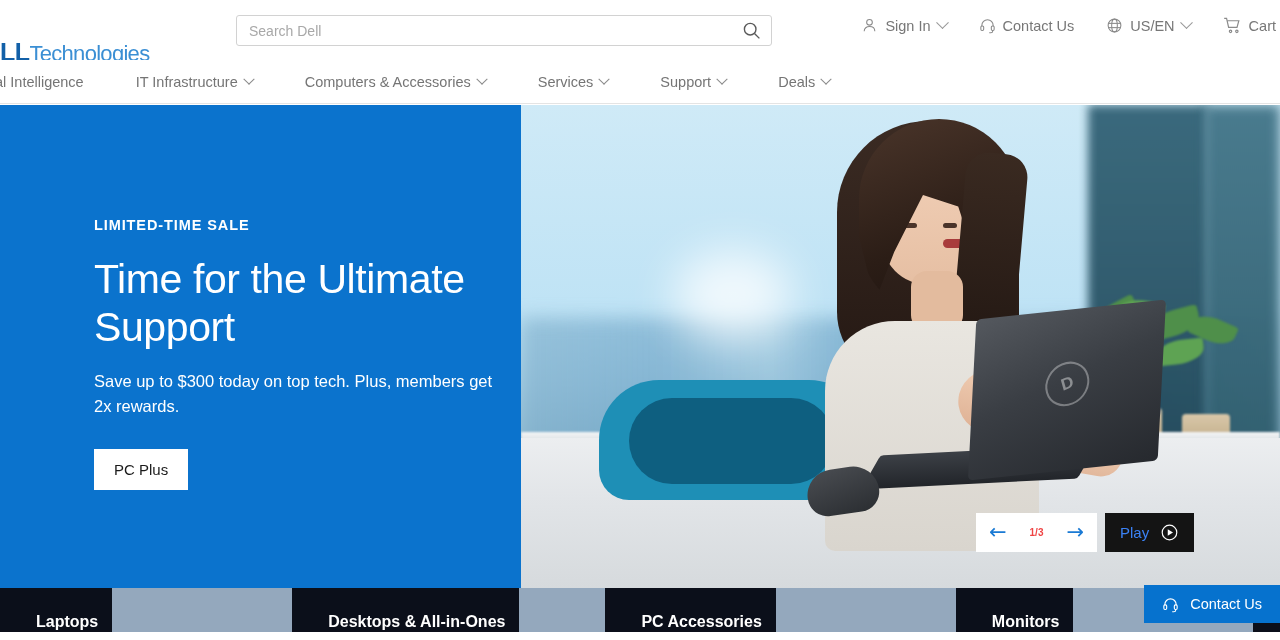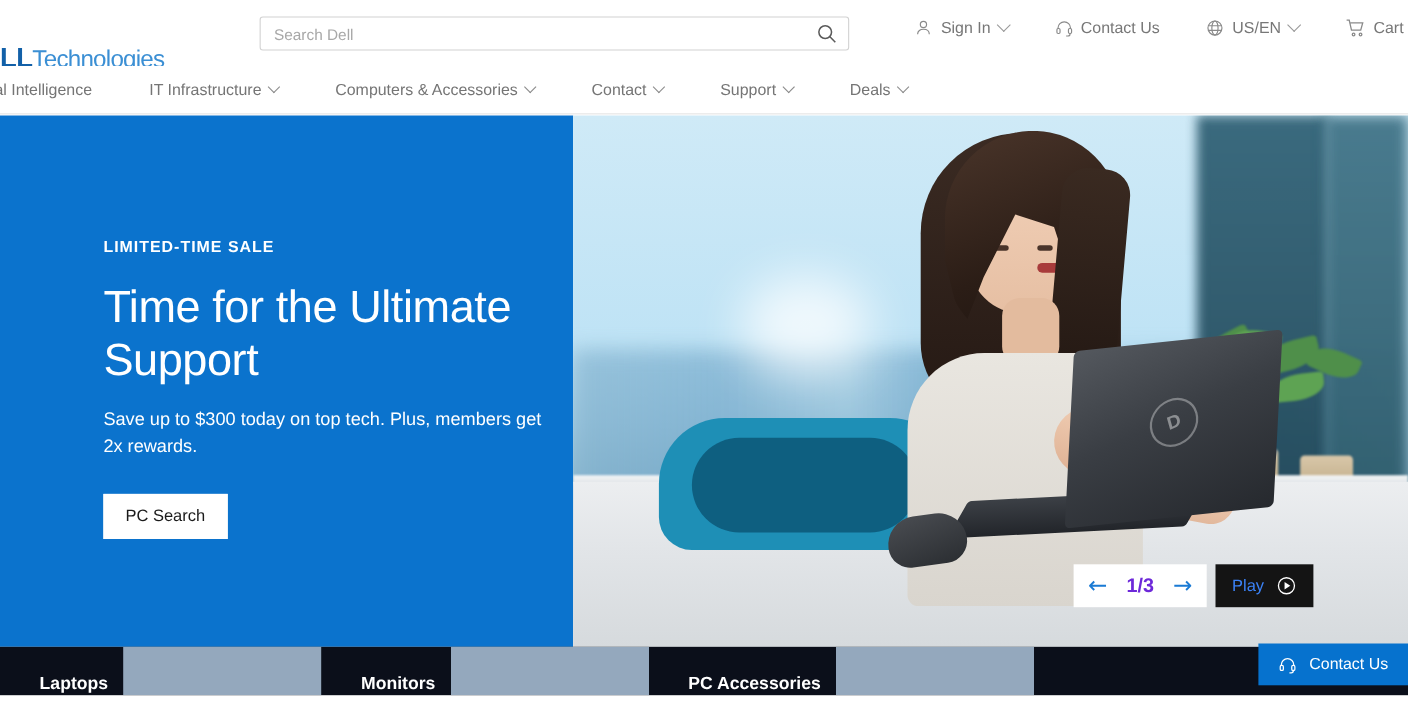--- a/index.html
+++ b/index.html
@@ -47,21 +47,21 @@
     color: #701a75; background: transparent;
   }
   .search-input::placeholder { color: #a8a8a8; }
   .search-btn {
     width: 40px; height: 29px; border: 0; background: transparent;
     display: flex; align-items: center; justify-content: center;
     cursor: pointer;
   }
   .hdr-right {
     position: absolute; right: 4px; top: 16px;
-    display: flex; align-items: center; gap: 42px;
+    display: flex; align-items: center; gap: 32px;
     color: #808080; font-size: 14.5px;
   }
   .hdr-item {
     display: flex; align-items: center; gap: 7px;
     color: #777; cursor: pointer; white-space: nowrap;
   }
   .chev {
     display: inline-block; width: 9px; height: 9px;
     border-right: 1.4px solid #999; border-bottom: 1.4px solid #999;
     transform: rotate(45deg) translate(-2px,-2px);
@@ -269,21 +269,21 @@
   }
   .car-pill {
     background: #fff; height: 39px; width: 121px;
     display: flex; align-items: center; justify-content: space-between;
     padding: 0 13px;
   }
   .car-arrow {
     color: #1a7ad4; font-size: 21px; line-height: 1; cursor: pointer;
     font-family: "DejaVu Sans", sans-serif;
   }
-  .car-count { color: #6d28d9; font-size: 18px; font-weight: bold; }
+  .car-count { color: #ef4444; font-size: 10px; font-weight: bold; }
   .play-btn {
     background: #141414; height: 39px; padding: 0 15px;
     display: flex; align-items: center; gap: 11px; cursor: pointer;
   }
   .play-label { color: #3b82f6; font-size: 15px; }
 
   
   .catstrip {
     position: absolute; left: 0; top: 588px;
     width: 1280px; height: 44px;
@@ -399,21 +399,21 @@
       </div>
       <div class="nav-item">
         <span>IT Infrastructure</span>
         <span class="nav-chev"></span>
       </div>
       <div class="nav-item">
         <span>Computers &amp; Accessories</span>
         <span class="nav-chev"></span>
       </div>
       <div class="nav-item">
-        <span>Contact</span>
+        <span>Services</span>
         <span class="nav-chev"></span>
       </div>
       <div class="nav-item">
         <span>Support</span>
         <span class="nav-chev"></span>
       </div>
       <div class="nav-item">
         <span>Deals</span>
         <span class="nav-chev"></span>
       </div>
@@ -422,21 +422,21 @@
   </div>
 
   <div class="hero">
 
     <div class="hero-left">
       <div class="hero-copy">
         <div class="eyebrow">LIMITED-TIME SALE</div>
         <div class="hero-title">Time for the Ultimate Support</div>
         <div class="hero-sub">Save up to $300 today on top tech. Plus, members get 2x rewards.</div>
         <div class="hero-btns">
-          <div class="btn btn-primary">PC Search</div>
+          <div class="btn btn-primary">PC Plus</div>
         </div>
       </div>
     </div>
 
     <div class="hero-right">
       <div class="city"></div>
       <div class="glow"></div>
       <div class="win-col"></div>
       <div class="win-col2"></div>
 
@@ -497,25 +497,29 @@
       </div>
     </div>
   </div>
 
   <div class="catstrip">
     <div class="cat-item">
       <span class="cat-label">Laptops</span>
       <span class="cat-thumb"></span>
     </div>
     <div class="cat-item">
-      <span class="cat-label">Monitors</span>
-      <span class="cat-thumb"></span>
+      <span class="cat-label">Desktops &amp; All-in-Ones</span>
+      <span class="cat-thumb" style="width:86px"></span>
     </div>
     <div class="cat-item">
       <span class="cat-label">PC Accessories</span>
+      <span class="cat-thumb"></span>
+    </div>
+    <div class="cat-item">
+      <span class="cat-label">Monitors</span>
       <span class="cat-thumb"></span>
     </div>
   </div>
 
   <div class="fab">
     <span>
       <svg width="17" height="17" viewBox="0 0 24 24" fill="none" stroke="#ffffff" stroke-width="1.6">
         <path d="M4 13v-1a8 8 0 0 1 16 0v1"></path>
         <rect x="2.6" y="12.6" width="4" height="6.4" rx="1.6"></rect>
         <rect x="17.4" y="12.6" width="4" height="6.4" rx="1.6"></rect>

